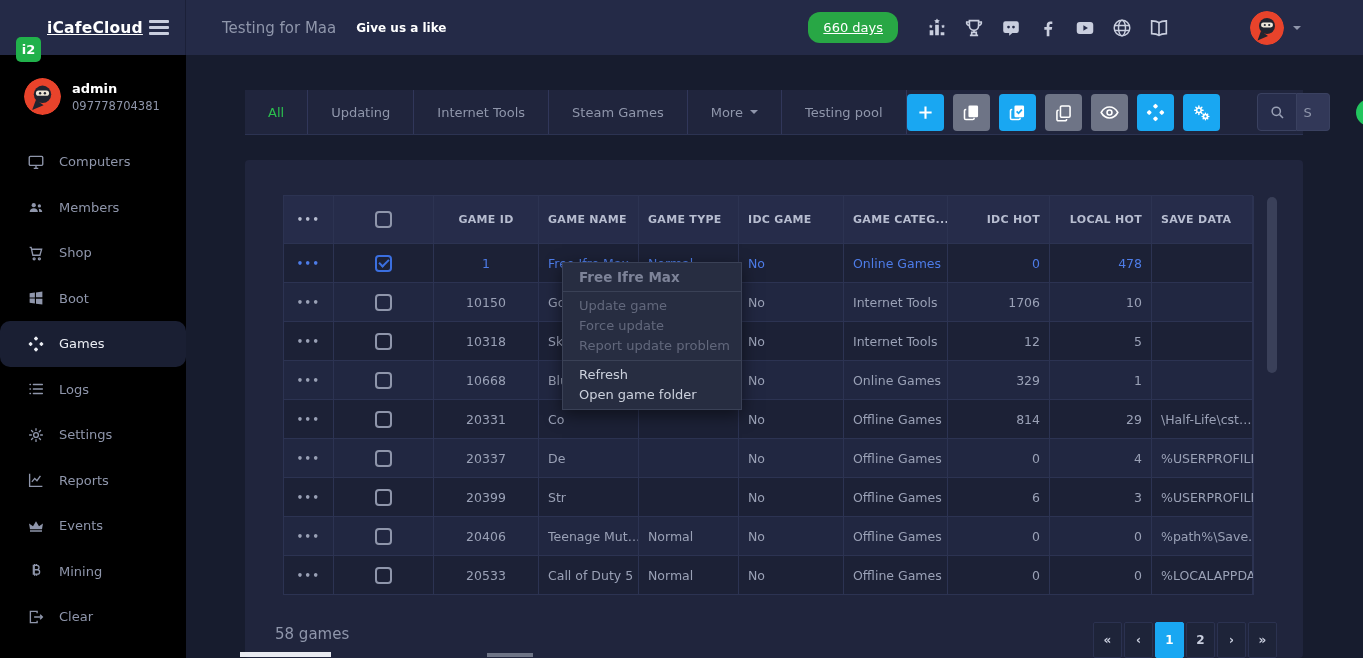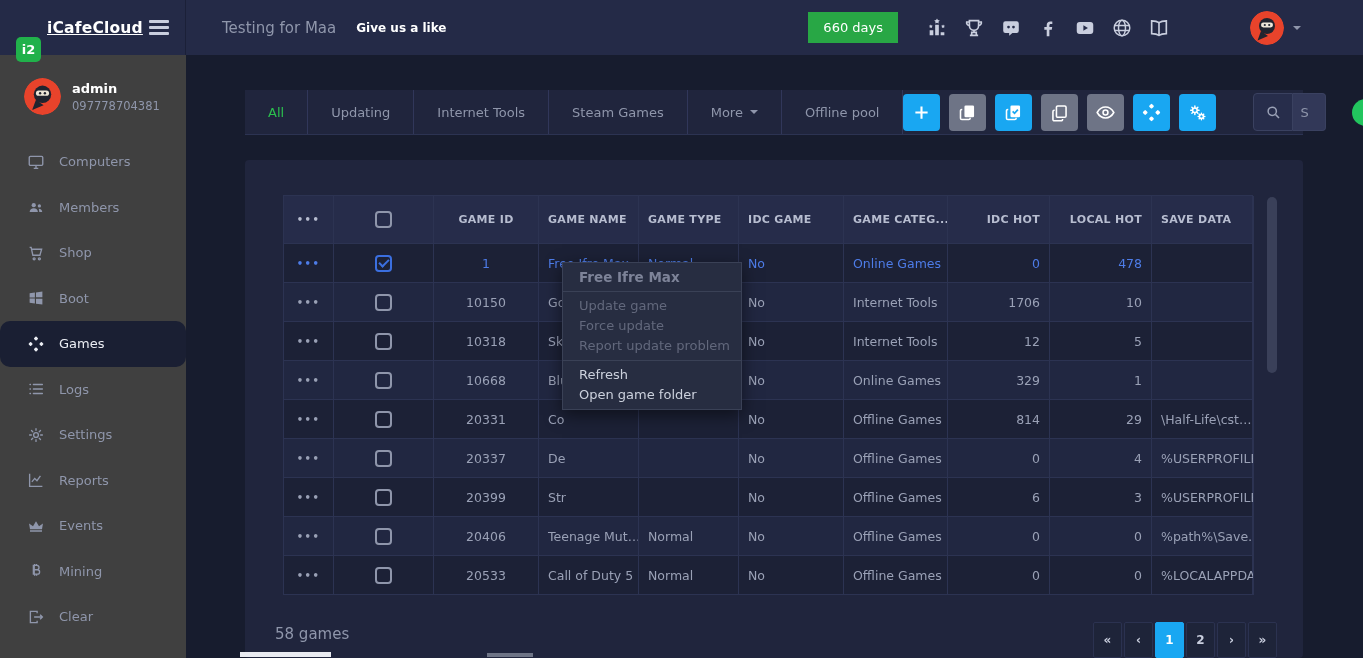--- a/index.html
+++ b/index.html
@@ -21,29 +21,29 @@
   .logo { display:flex; align-items:center; gap:6px; cursor:pointer; }
   .logo-mark { width:25px; height:25px; background:#21b14b; border-radius:5px;
     color:#fff; font-weight:bold; font-size:13px; display:flex; align-items:center; justify-content:center;margin-top:44px; }
   .logo-text { color:#fff; font-size:15.5px; font-weight:bold; letter-spacing:.2px;text-decoration:underline; }
   .hamburger { display:inline-flex; flex-direction:column; gap:3.5px; cursor:pointer; }
   .hamburger i { display:block; width:20px; height:2.5px; background:#c9cede; border-radius:1px; }
   .cafe-name { margin-left:36px; color:#8f96ab; font-size:15px; }
   .like-label { margin-left:20px; color:#fff; font-size:12px; font-weight:bold; cursor:pointer; }
   .nav-right { margin-left:auto; display:flex; align-items:center; padding-right:62px; }
   .days-badge { background:#28a745; color:#fff; font-size:13px; padding:8px 15px;
-    border-radius:0; margin-right:28px; cursor:pointer; }
+    border-radius:12px; margin-right:28px; cursor:pointer;text-decoration:underline; }
   .nav-icons { display:flex; align-items:center; gap:15px; }
   .nav-icons .icn { width:22px; height:22px; color:#c9cede; cursor:pointer; }
   .avatar-wrap { margin-left:80px; display:flex; align-items:center; gap:9px; cursor:pointer; }
   .avatar { width:34px; height:34px; border-radius:50%; overflow:hidden; flex:0 0 auto; }
   .caret { width:0; height:0; border:4.5px solid transparent; border-top-color:#8f96ab; margin-top:5px; }
 
   
-  .sidebar { position:absolute; left:0; top:55px; width:186px; height:603px; background:#404040; z-index:20; }
+  .sidebar { position:absolute; left:0; top:55px; width:186px; height:603px; background:#000000; z-index:20; }
   .side-user { display:flex; align-items:center; gap:11px; padding:23px 14px 24px 24px; }
   .side-user .avatar { width:37px; height:37px; }
   .side-user-name { color:#fff; font-weight:bold; font-size:13px; }
   .side-user-id { color:#8f96ab; font-size:11.5px; margin-top:3px; }
   .side-item { display:flex; align-items:center; gap:14px; height:45.5px;
     padding:0 10px 0 27px; color:#8f96ab; font-size:13px; cursor:pointer; }
   .side-item .icn { width:18px; height:18px; }
   .side-item.active { background:#1a1f33; color:#eceef4; border-radius:10px; }
 
   
@@ -334,21 +334,21 @@
      <span>Internet Tools</span>
    </div>
       <div class="tab">
      <span>Steam Games</span>
    </div>
       <div class="tab">
      <span>More</span>
         <span class="caret"></span>
    </div>
       <div class="tab">
-     <span>Offline pool</span>
+     <span>Testing pool</span>
    </div>
     </div>
   <div class="tools">
     <span id="tool-btns" style="display:flex;gap:9px">
         <span class="tbtn blue">
           <span class="icn">
             <svg viewBox="0 0 24 24" fill="none" stroke="#fff" stroke-width="2.4">
               <path d="M12 5v14M5 12h14"></path>
             </svg>
           </span>

